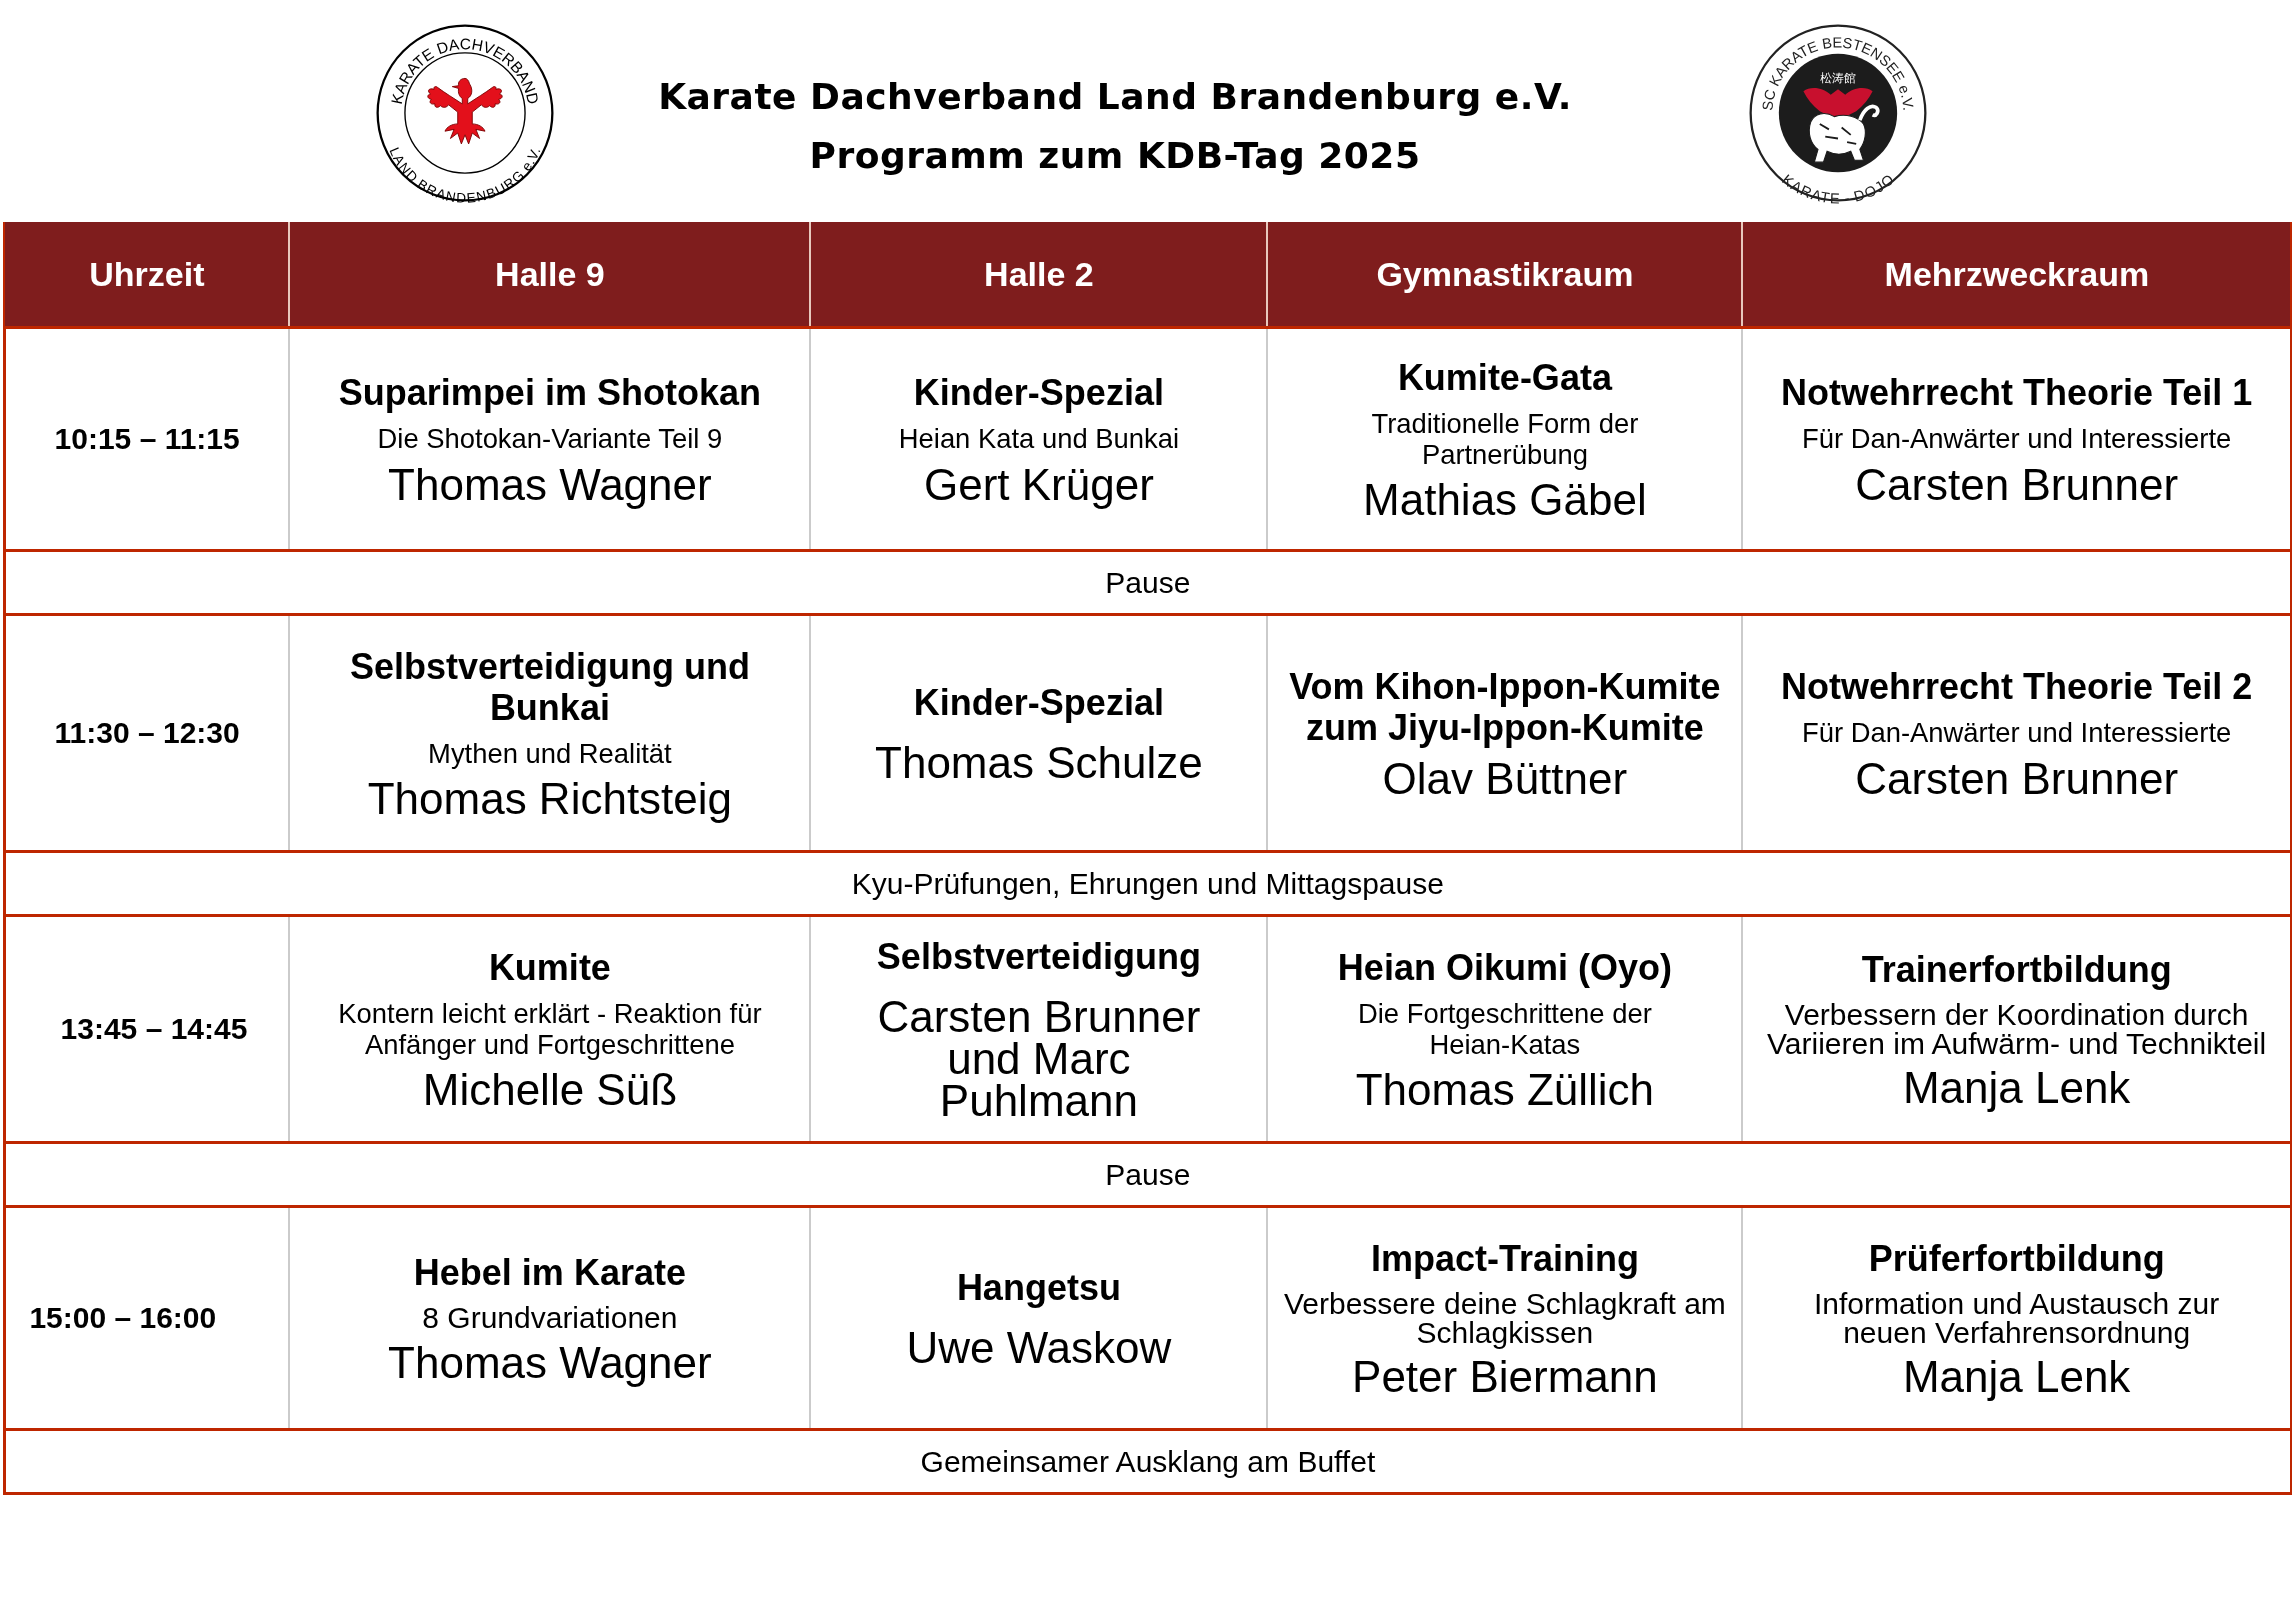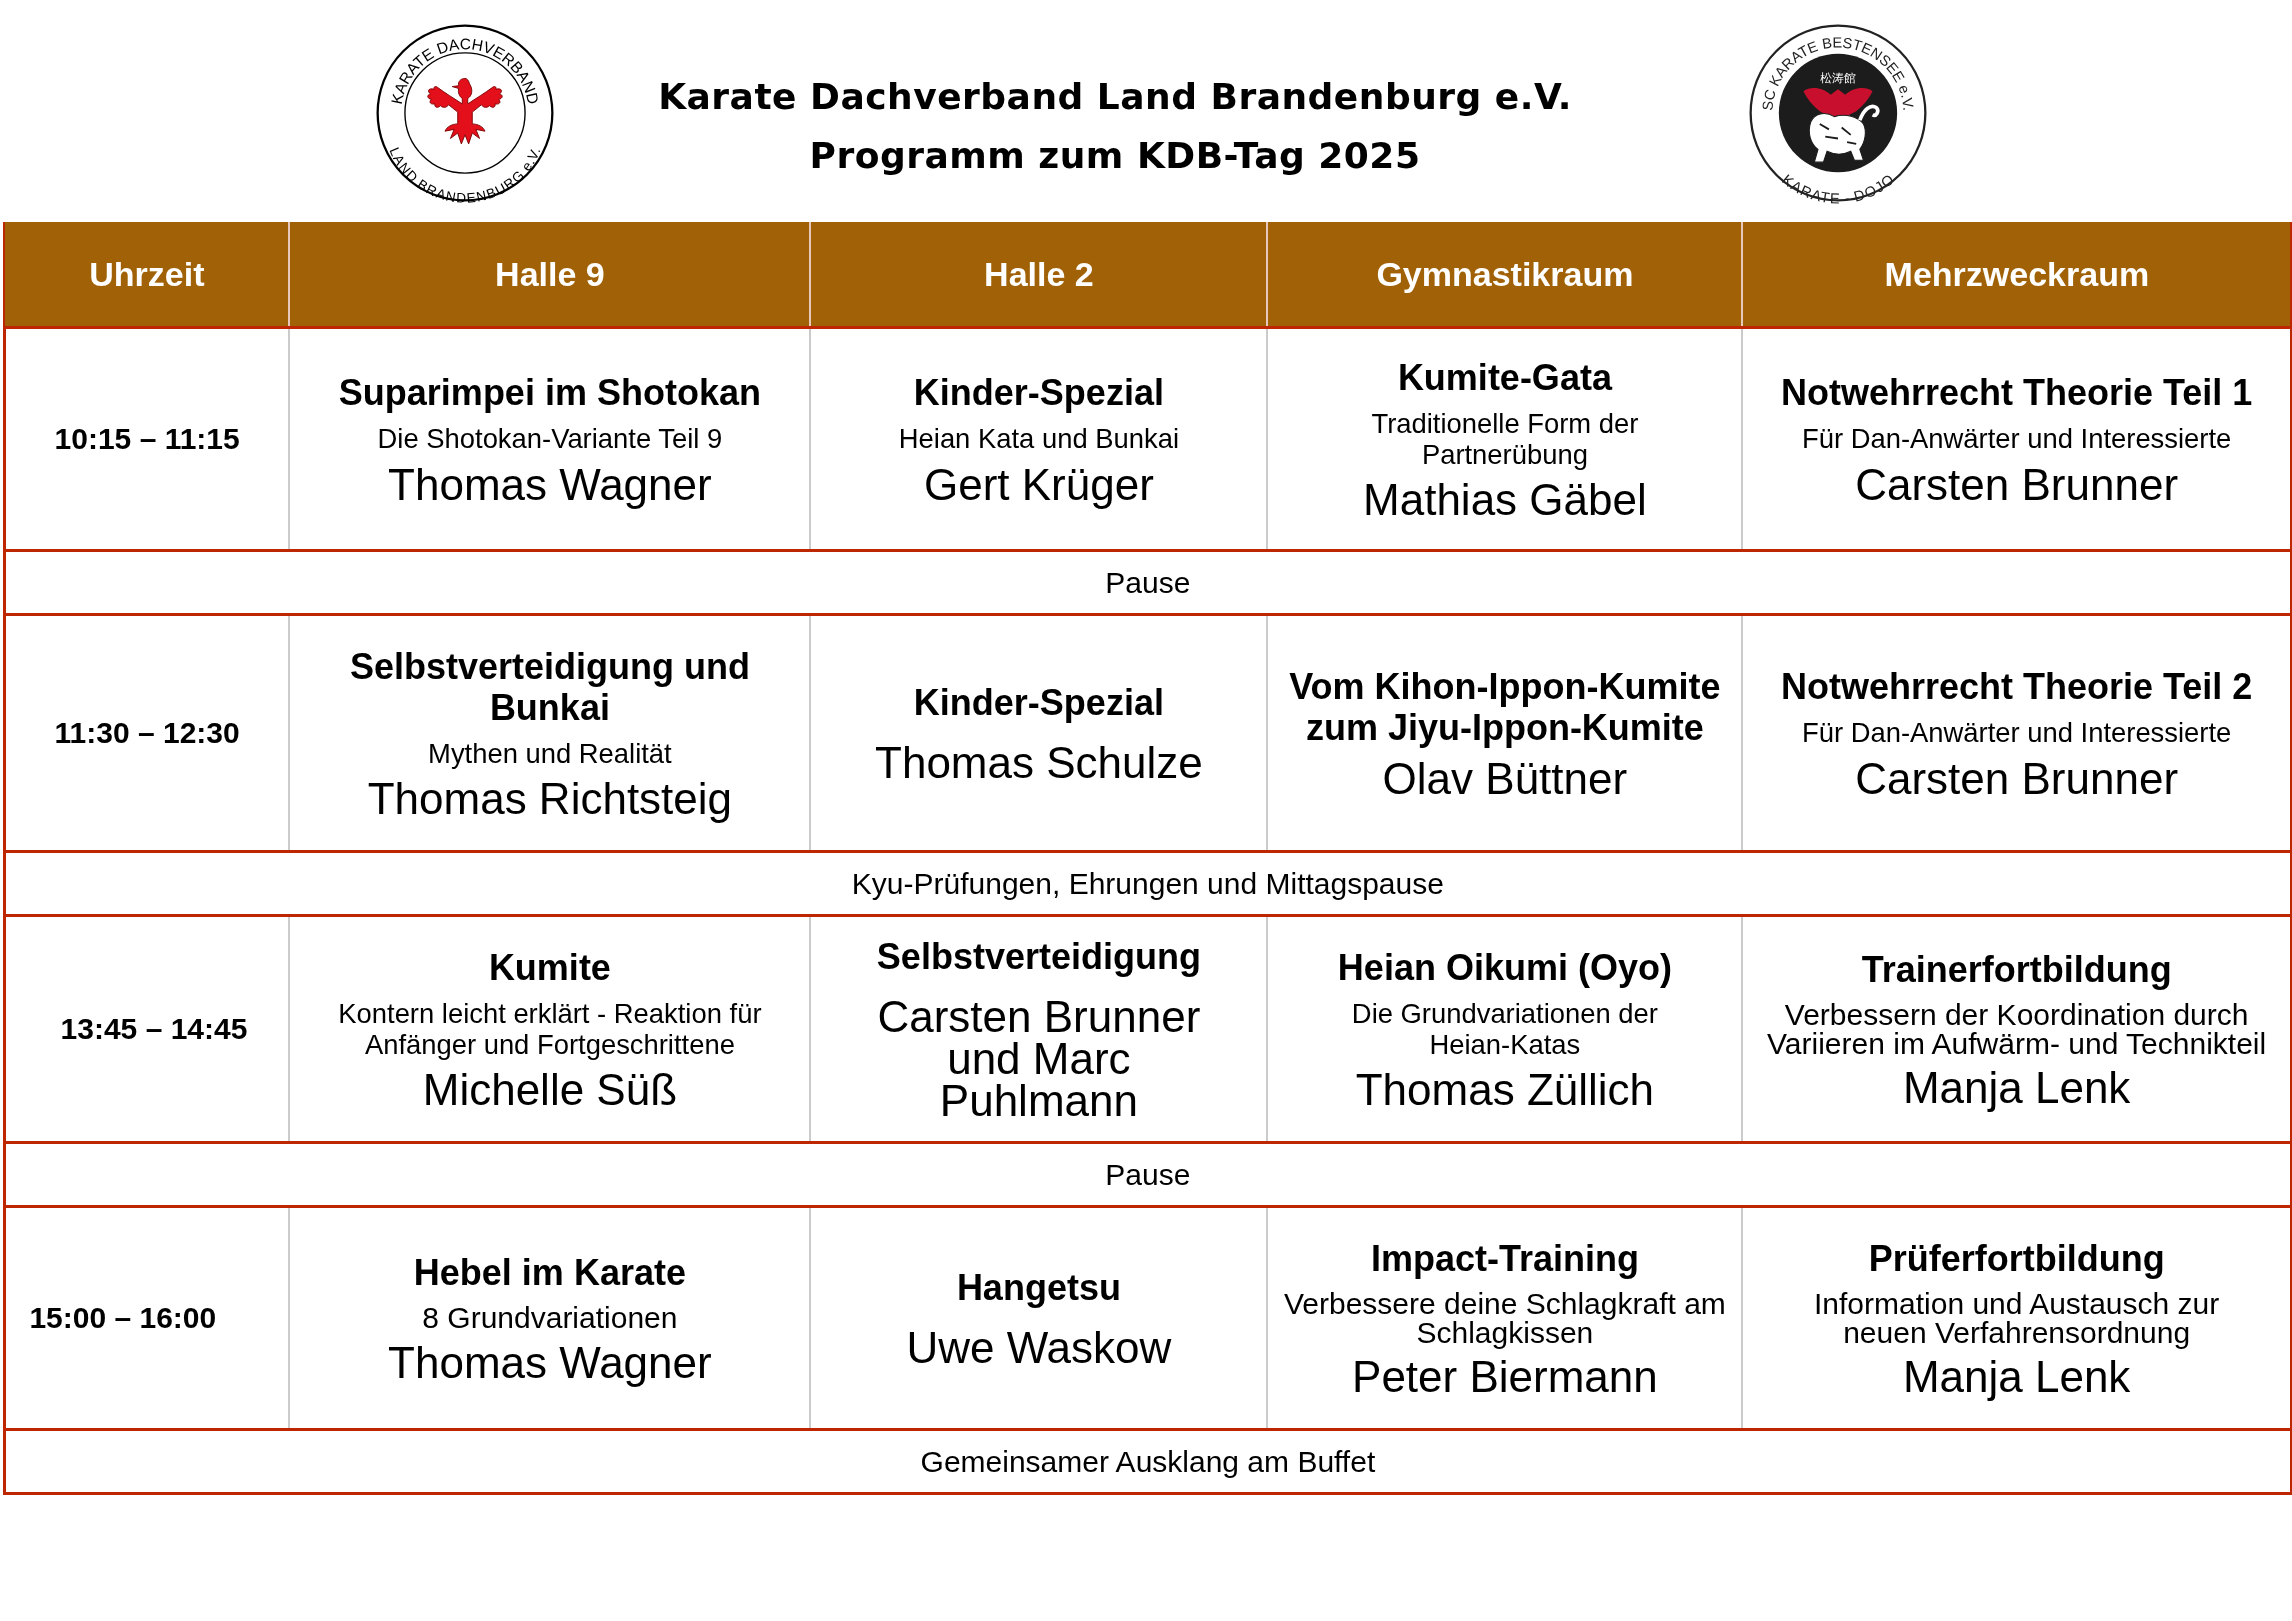--- a/index.html
+++ b/index.html
@@ -9,21 +9,21 @@
   .header { position: absolute; left: 0; top: 0; width: 2293px; height: 220px; }
   .logo { position: absolute; top: 21.6px; width: 182px; height: 182px; }
   .logo-left { left: 374px; }
   .logo-right { left: 1747px; }
   .titles { position: absolute; left: 0; width: 2230px; top: 67px; text-align: center; }
   .title-line { font-family: "DejaVu Sans", sans-serif; font-weight: bold; font-size: 36px;
                 line-height: 59px; letter-spacing: 0.5px; }
 
   table.schedule { position: absolute; left: 2.9px; top: 222px; width: 2288px;
                    border-collapse: collapse; table-layout: fixed; }
-  table.schedule th { background: #a16207; color: #fff; font-size: 34px; font-weight: bold;
+  table.schedule th { background: #7f1d1d; color: #fff; font-size: 34px; font-weight: bold;
                       height: 104px; border-left: 2.9px solid #e8c8bd; border-bottom: 2.9px solid #c3002c;
                       text-align: center; vertical-align: middle; padding: 0; }
   table.schedule th:first-child { border-left: 2.9px solid #be2600; }
   table.schedule th:last-child { border-right: 2.9px solid #be2600; }
   table.schedule td { border: 2.9px solid #cbcbcb; text-align: center; vertical-align: middle; padding: 0 9.8px; }
   table.schedule td.col-first { border-left: 3.9px solid #be2600; }
   table.schedule td.col-last { border-right: 3.9px solid #be2600; }
   tr.full td { border: 3.9px solid #be2600; height: 61px; font-size: 30px; }
   tr.full.opening td { font-weight: bold; font-size: 34px; height: 67px; }
   tr.slot td { border-top: 3.9px solid #be2600; border-bottom: 3.9px solid #be2600; }
@@ -164,21 +164,21 @@
         <div class="s-title">Kumite</div>
         <div class="s-sub">Kontern leicht erklärt - Reaktion für Anfänger und Fortgeschrittene</div>
         <div class="s-name">Michelle Süß</div>
       </td>
       <td>
         <div class="s-title" style="margin-bottom:19.6px">Selbstverteidigung</div>
         <div class="s-name" style="padding:0 29px">Carsten Brunner und Marc Puhlmann</div>
       </td>
       <td>
         <div class="s-title">Heian Oikumi (Oyo)</div>
-        <div class="s-sub" style="padding:0 39px">Die Grundvariationen der Heian-Katas</div>
+        <div class="s-sub" style="padding:0 39px">Die Fortgeschrittene der Heian-Katas</div>
         <div class="s-name">Thomas Züllich</div>
       </td>
       <td class="col-last">
         <div class="s-title">Trainerfortbildung</div>
         <div class="s-sub small">Verbessern der Koordination durch Variieren im Aufwärm- und Technikteil</div>
         <div class="s-name">Manja Lenk</div>
       </td>
     </tr>
 
     <tr class="full">

